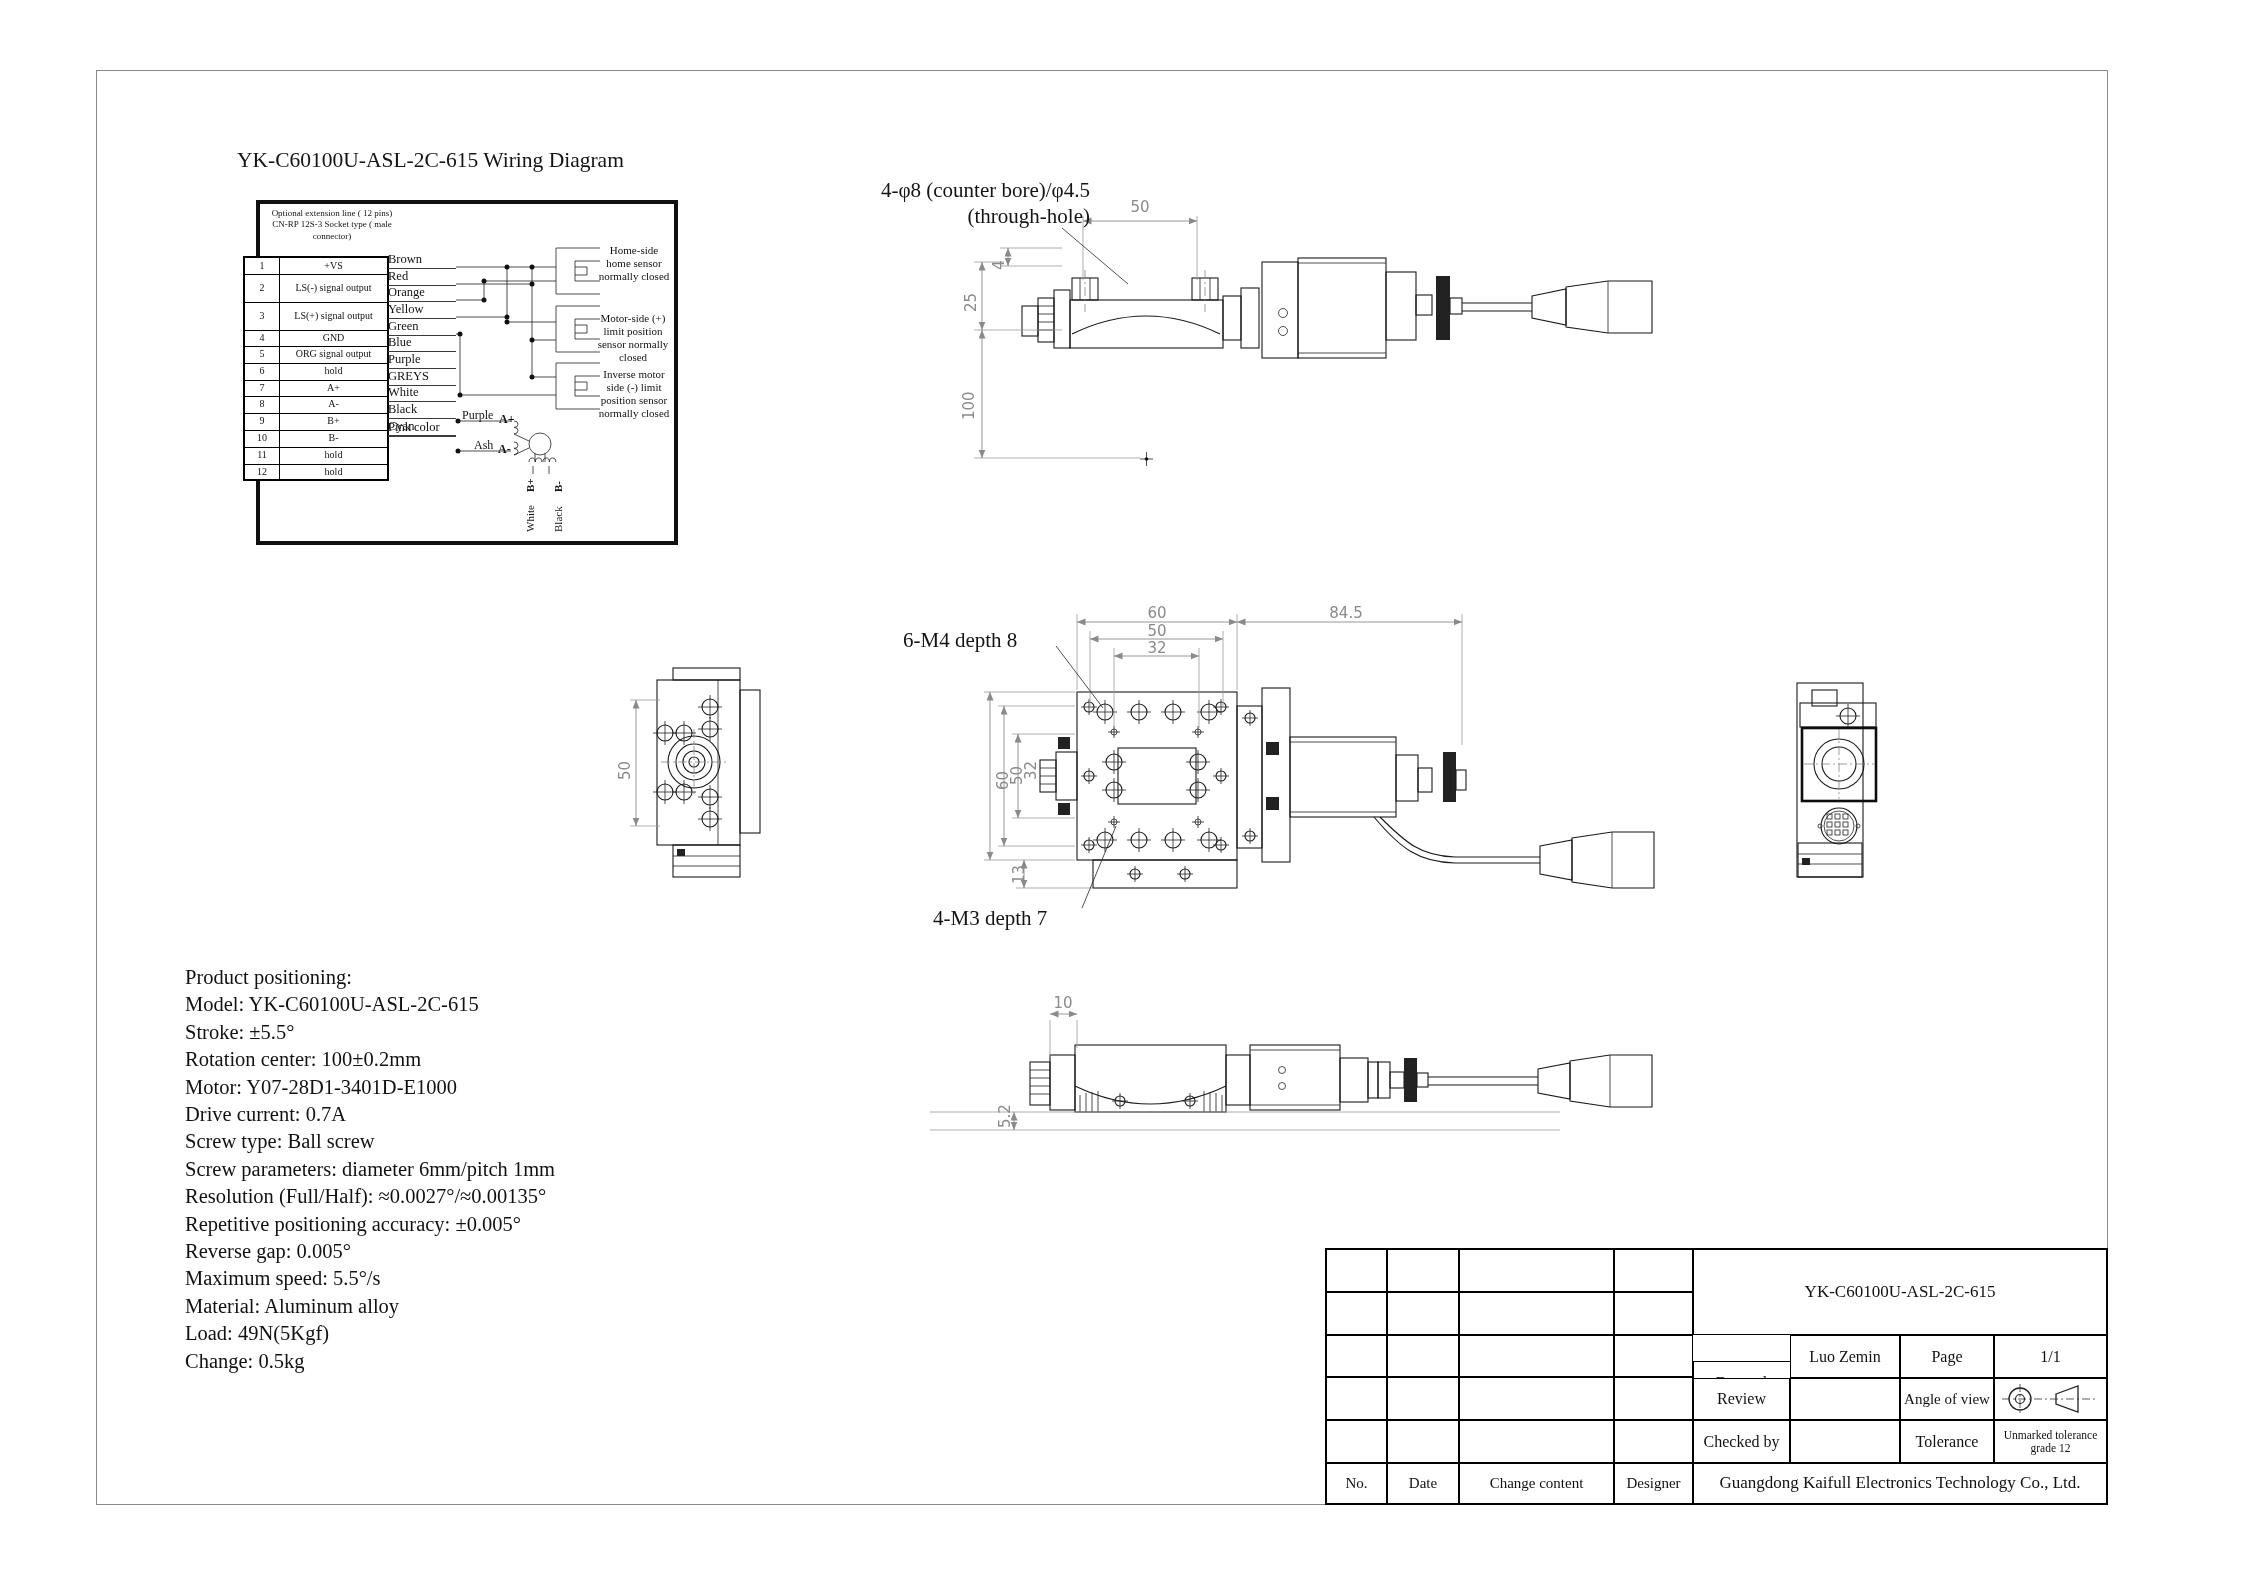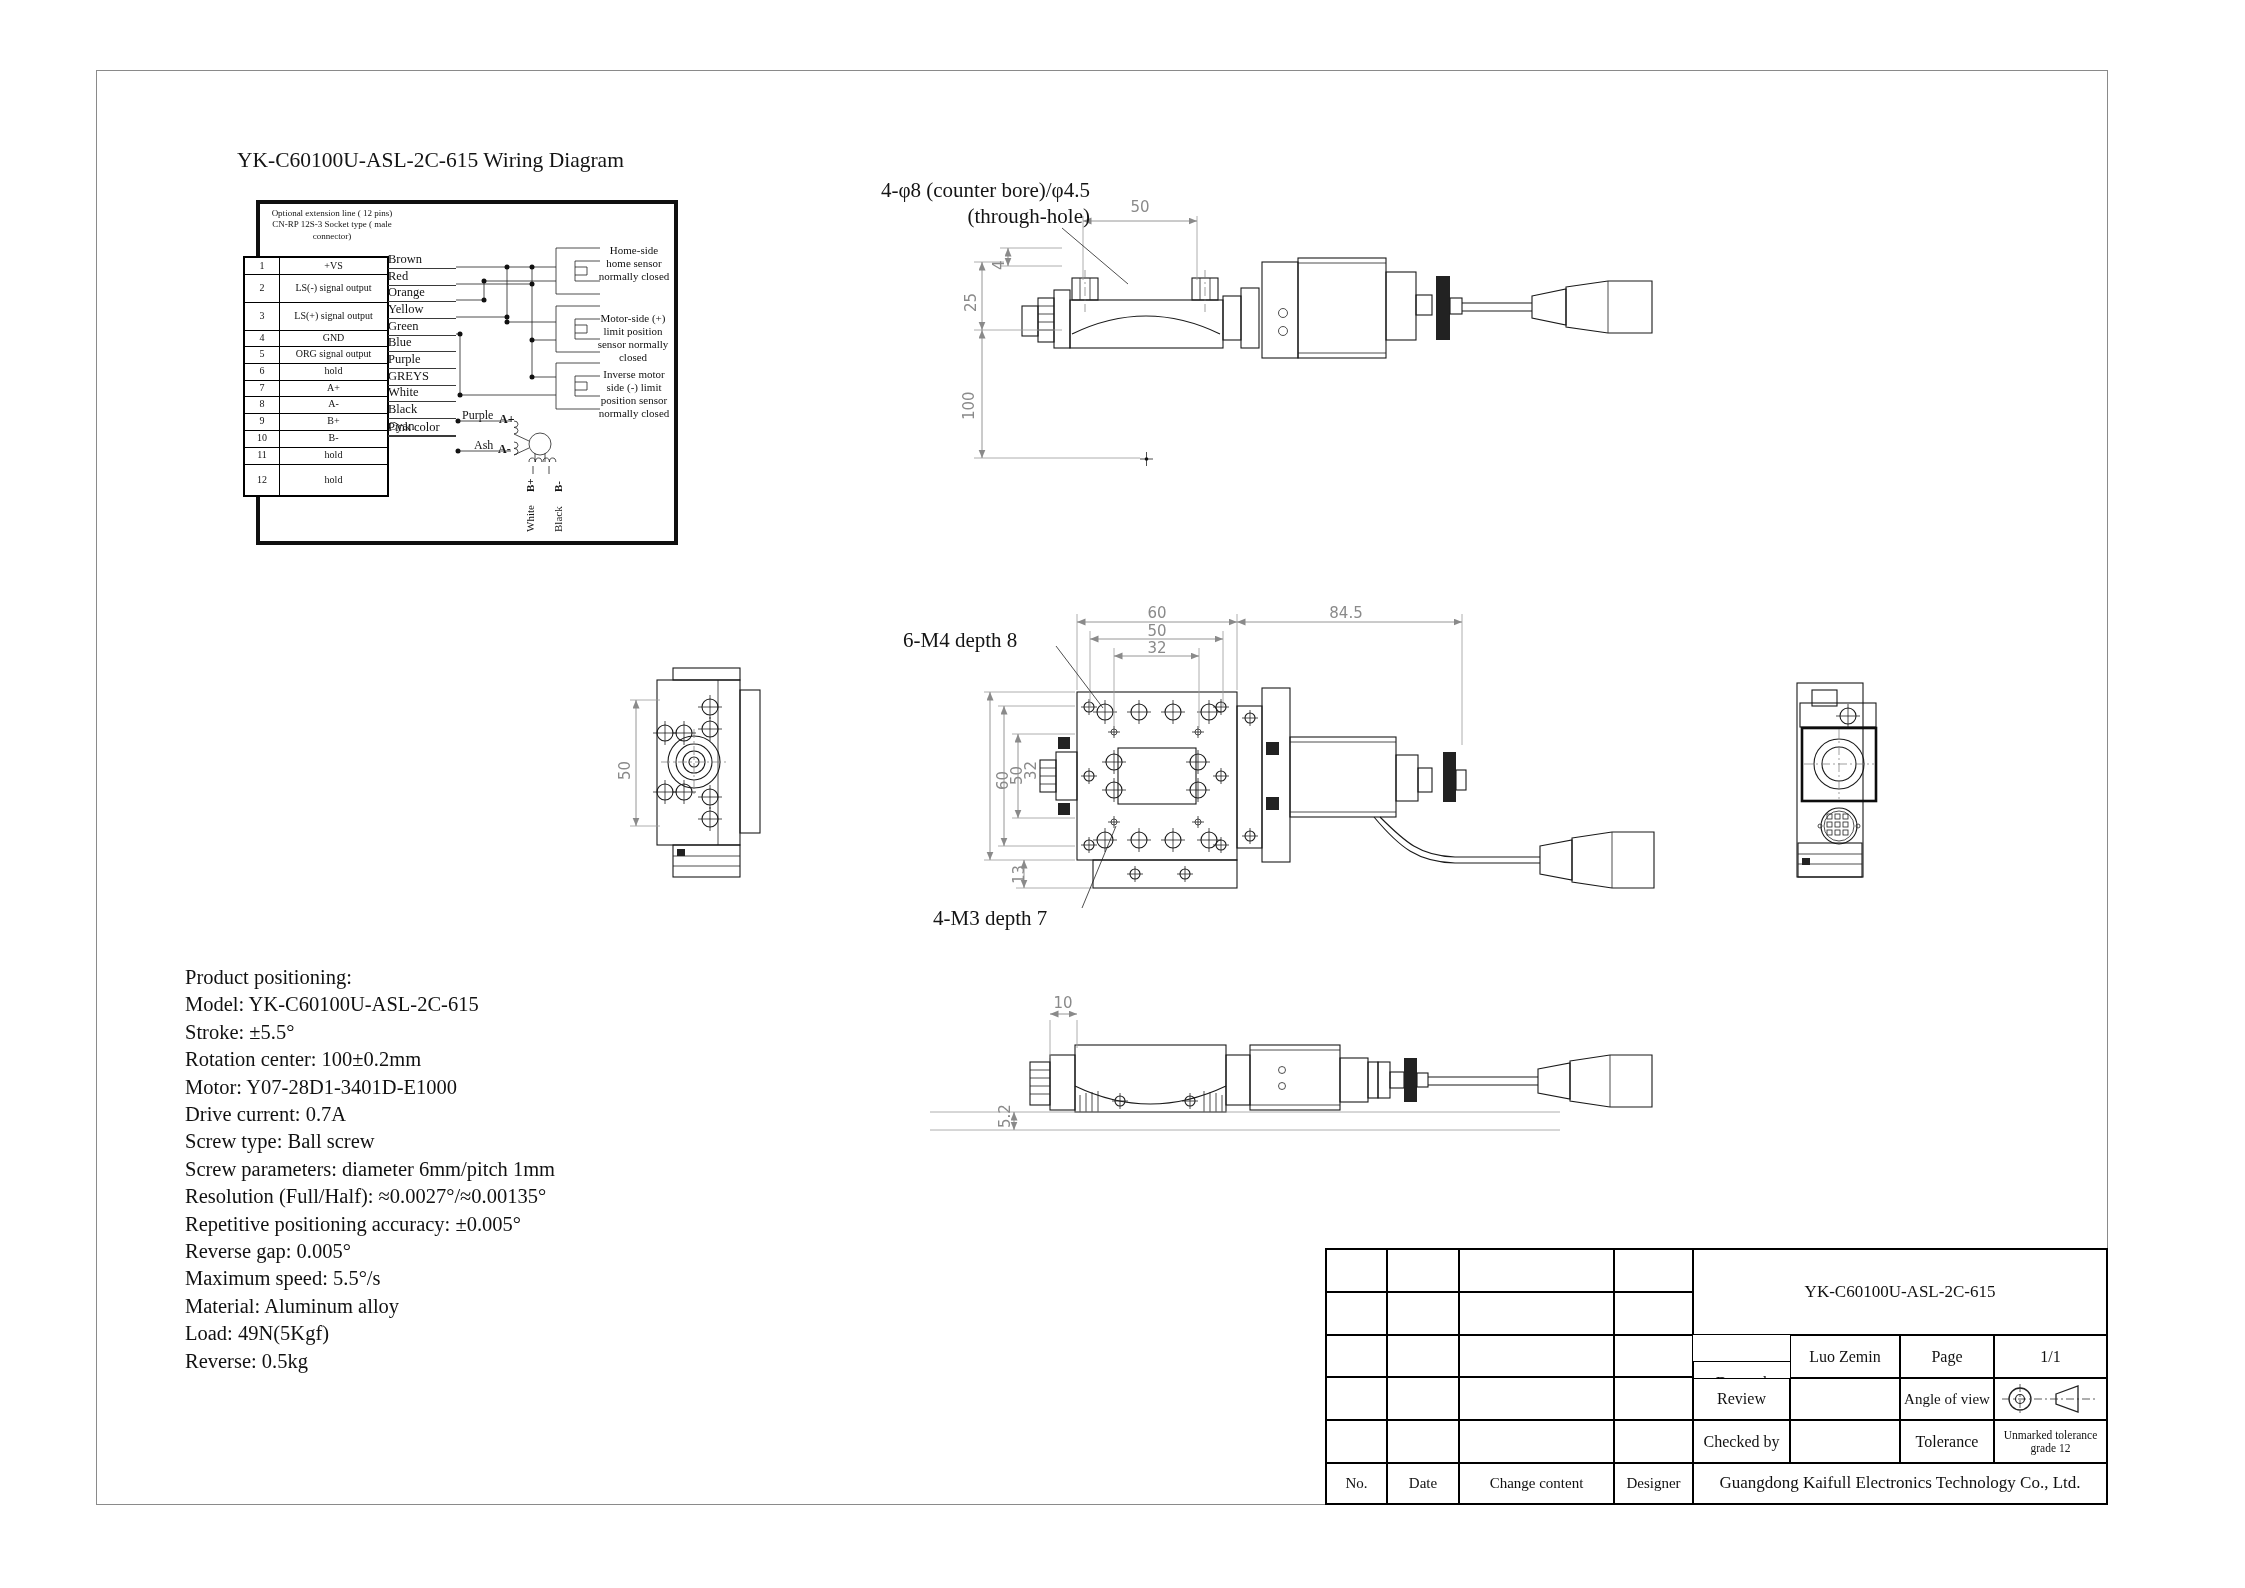--- a/index.html
+++ b/index.html
@@ -89,21 +89,21 @@
           <td>B+</td>
         </tr>
     <tr style="height:17px;">
           <td>10</td>
           <td>B-</td>
         </tr>
     <tr style="height:17px;">
           <td>11</td>
           <td>hold</td>
         </tr>
-    <tr style="height:32px;">
+    <tr style="height:16px;">
           <td>12</td>
           <td>hold</td>
         </tr>
   </tbody>
     </table>
 
   <div class="wc" style="top:252px;">Brown</div>
   <div class="wc" style="top:269px;">Red</div>
   <div class="wc" style="top:285px;">Orange</div>
   <div class="wc" style="top:302px;">Yellow</div>
@@ -394,21 +394,21 @@
     <div>Motor: Y07-28D1-3401D-E1000</div>
     <div>Drive current: 0.7A</div>
     <div>Screw type: Ball screw</div>
     <div>Screw parameters: diameter 6mm/pitch 1mm</div>
     <div>Resolution (Full/Half): ≈0.0027°/≈0.00135°</div>
     <div>Repetitive positioning accuracy: ±0.005°</div>
     <div>Reverse gap: 0.005°</div>
     <div>Maximum speed: 5.5°/s</div>
     <div>Material: Aluminum alloy</div>
     <div>Load: 49N(5Kgf)</div>
-    <div>Reverse: 0.5kg</div>
+    <div>Change: 0.5kg</div>
   </div>
 
   <div id="tblock">
     <div id="revgrid">
       <div></div>
         <div></div>
         <div></div>
         <div></div>
       <div></div>
         <div></div>

